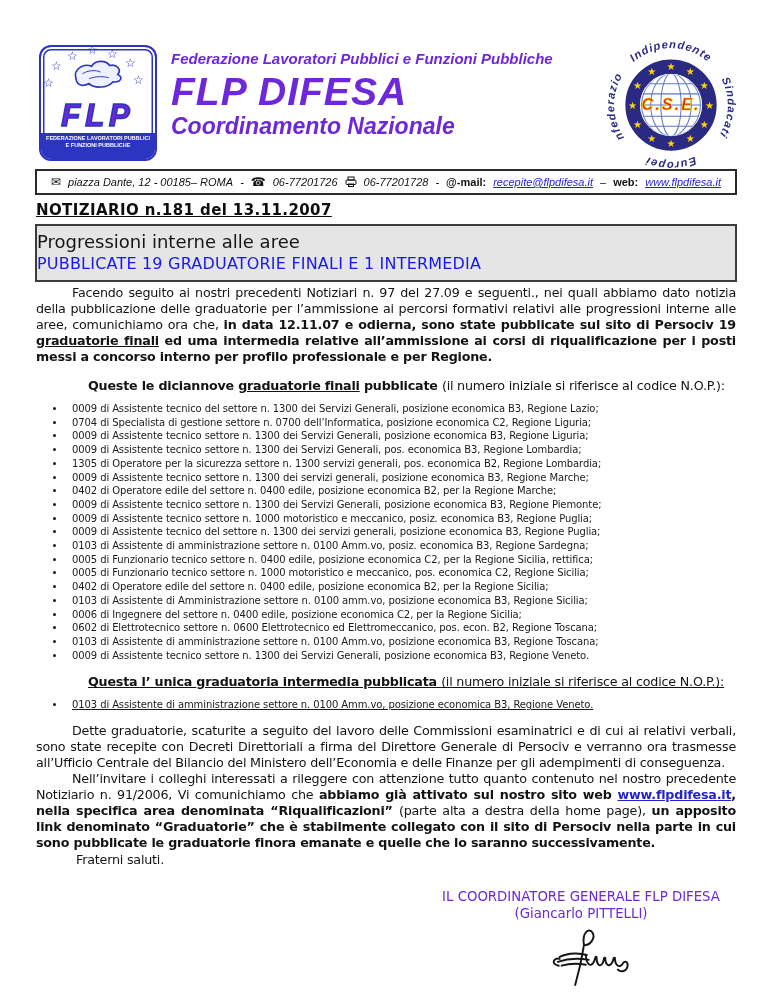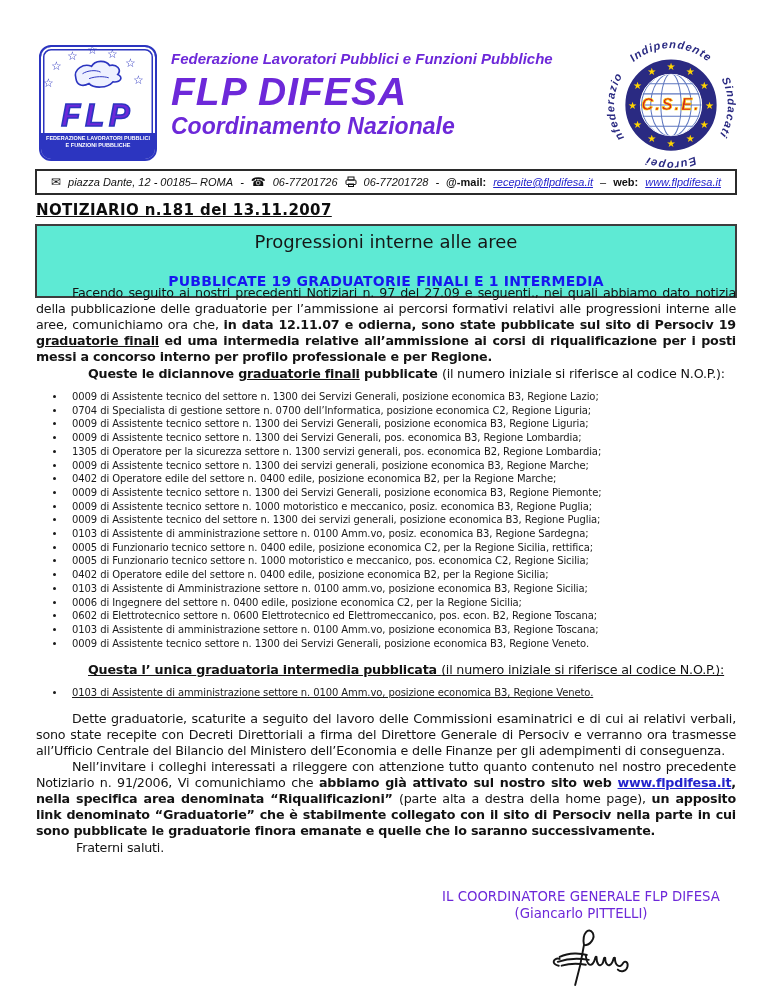--- a/index.html
+++ b/index.html
@@ -39,33 +39,33 @@
                gap:7px;font-family:"Liberation Sans",sans-serif;font-style:italic;
                font-size:11px;color:#111;white-space:nowrap;}
   .contact-bar .bold{font-weight:bold;font-style:normal;}
   .contact-bar .icon{font-style:normal;font-size:12px;line-height:12px;}
   .contact-link{color:var(--link);text-decoration:underline;}
 
   
   .notiziario{position:absolute;left:36px;top:201px;font-size:15px;font-weight:bold;
               text-decoration:underline;letter-spacing:0.4px;color:#0d0d0d;}
   .title-box{position:absolute;left:35px;right:31px;top:224px;border:2px solid #3d3d3d;
-             text-align:center;padding:5px 0 7px 0;background:#5eead4;}
+             padding:5px 0 7px 0;background:#e5e5e5;}
   .tb1{font-size:18px;color:#161616;}
-  .tb2{font-size:14px;font-weight:bold;color:var(--accent);margin-top:21px;letter-spacing:0.2px;}
+  .tb2{font-size:16px;font-weight:normal;color:var(--accent);margin-top:2px;letter-spacing:0.2px;}
 
   
   .bodytext{position:absolute;left:36px;right:32px;top:285px;font-size:12.7px;
             line-height:16px;letter-spacing:-0.2px;text-align:justify;color:#131313;}
   .bodytext .b{font-weight:bold;}
   .bodytext .u{text-decoration:underline;}
   .bodytext .lnk{color:var(--link);}
   .para{margin:0;}
   .indent{text-indent:36px;}
-  .intro-line{padding-left:52px;text-align:left;margin-top:1px;}
+  .intro-line{padding-left:52px;text-align:left;margin-top:13px;}
   ul.grad-list{margin:8px 0 0 0;padding:0 0 0 30px;list-style:disc;
                font-size:10px;line-height:13.7px;letter-spacing:-0.1px;
                color:#1a1a1a;text-align:left;}
   ul.grad-list li{white-space:nowrap;padding-left:6px;}
   .mt{margin-top:11px;}
   .mt2{margin-top:12px;text-decoration:underline;}
   .salute{padding-left:40px;text-align:left;margin-top:1px;}
 
   
   .closing{position:absolute;right:28px;top:888px;width:318px;text-align:center;

